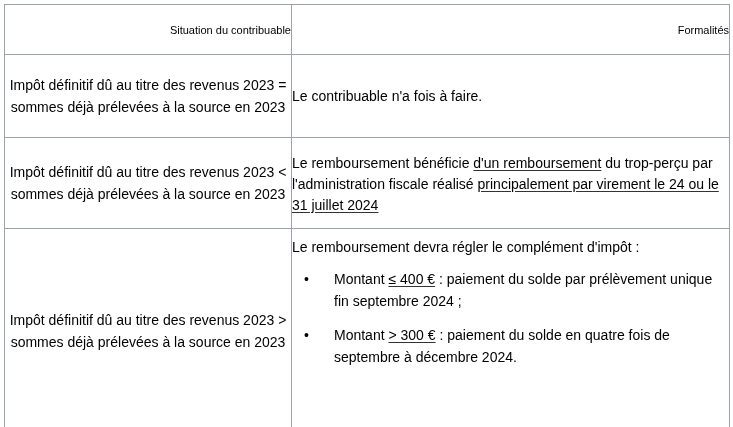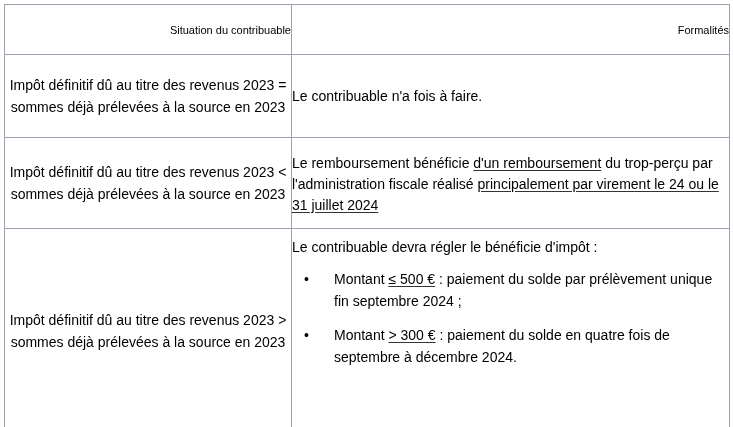--- a/index.html
+++ b/index.html
@@ -40,21 +40,21 @@
     <td class="sit">Impôt définitif dû au titre des revenus 2023 = sommes déjà prélevées à la source en 2023</td>
     <td class="form">Le contribuable n'a fois à faire.</td>
   </tr>
   <tr class="r2">
     <td class="sit">Impôt définitif dû au titre des revenus 2023 &lt; sommes déjà prélevées à la source en 2023</td>
     <td class="form"><span>Le remboursement bénéficie </span><span class="u">d'un remboursement</span><span> du trop-perçu par l'administration fiscale réalisé </span><span class="u">principalement par virement le 24 ou le 31 juillet 2024</span></td>
   </tr>
   <tr class="r3">
     <td class="sit">Impôt définitif dû au titre des revenus 2023 &gt; sommes déjà prélevées à la source en 2023</td>
     <td class="form">
-      <div>Le contribuable devra régler le bénéficie d'impôt :</div>
+      <div>Le remboursement devra régler le complément d'impôt :</div>
       <ul class="bullets">
-        <li><span class="dot">•</span><span>Montant </span><span class="u">≤ 500 €</span><span> : paiement du solde par prélèvement unique fin septembre 2024 ;</span></li>
+        <li><span class="dot">•</span><span>Montant </span><span class="u">≤ 400 €</span><span> : paiement du solde par prélèvement unique fin septembre 2024 ;</span></li>
         <li><span class="dot">•</span><span>Montant </span><span class="u">&gt; 300 €</span><span> : paiement du solde en quatre fois de septembre à décembre 2024.</span></li>
       </ul>
     </td>
   </tr>
 </tbody>
   </table>
 
 </body></html>

